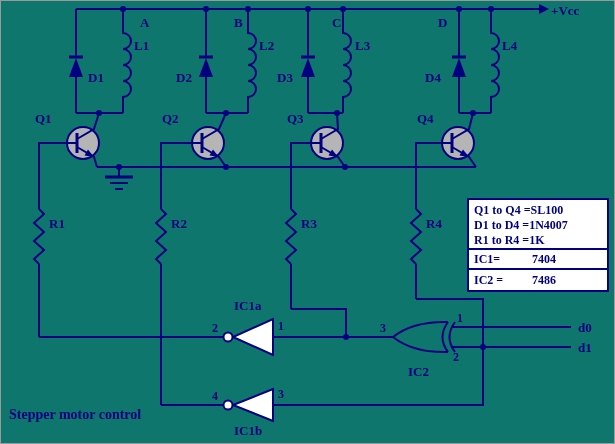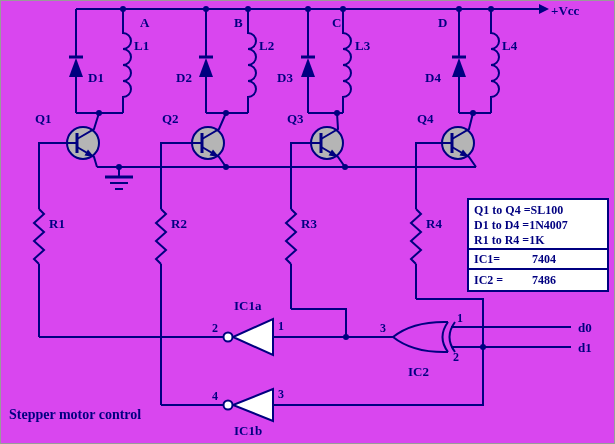--- a/index.html
+++ b/index.html
@@ -1,16 +1,16 @@
 <!DOCTYPE html>
 <html><head>
 <meta charset="utf-8">
 <style>
   html,body{margin:0;padding:0;background:#ffffff;}
-  .frame{width:613px;height:442px;border:1px solid #9a9a9a;background:#d946ef;position:relative;overflow:hidden;}
+  .frame{width:613px;height:442px;border:1px solid #9a9a9a;background:#0f766e;position:relative;overflow:hidden;}
   svg{display:block;}
   svg text{font-family:"Liberation Serif",serif;font-weight:bold;fill:#000080;}
   .t13{font-size:13px;}
   .t12{font-size:12px;}
   .t14{font-size:14px;}
   .wire{stroke:#000080;stroke-width:2;fill:none;}
   .thick{stroke:#000080;stroke-width:3;fill:none;}
   .solid{fill:#000080;stroke:none;}
   .dot{fill:#000080;stroke:none;}
   .tbody{fill:#b5b5b5;stroke:#000080;stroke-width:2;}

